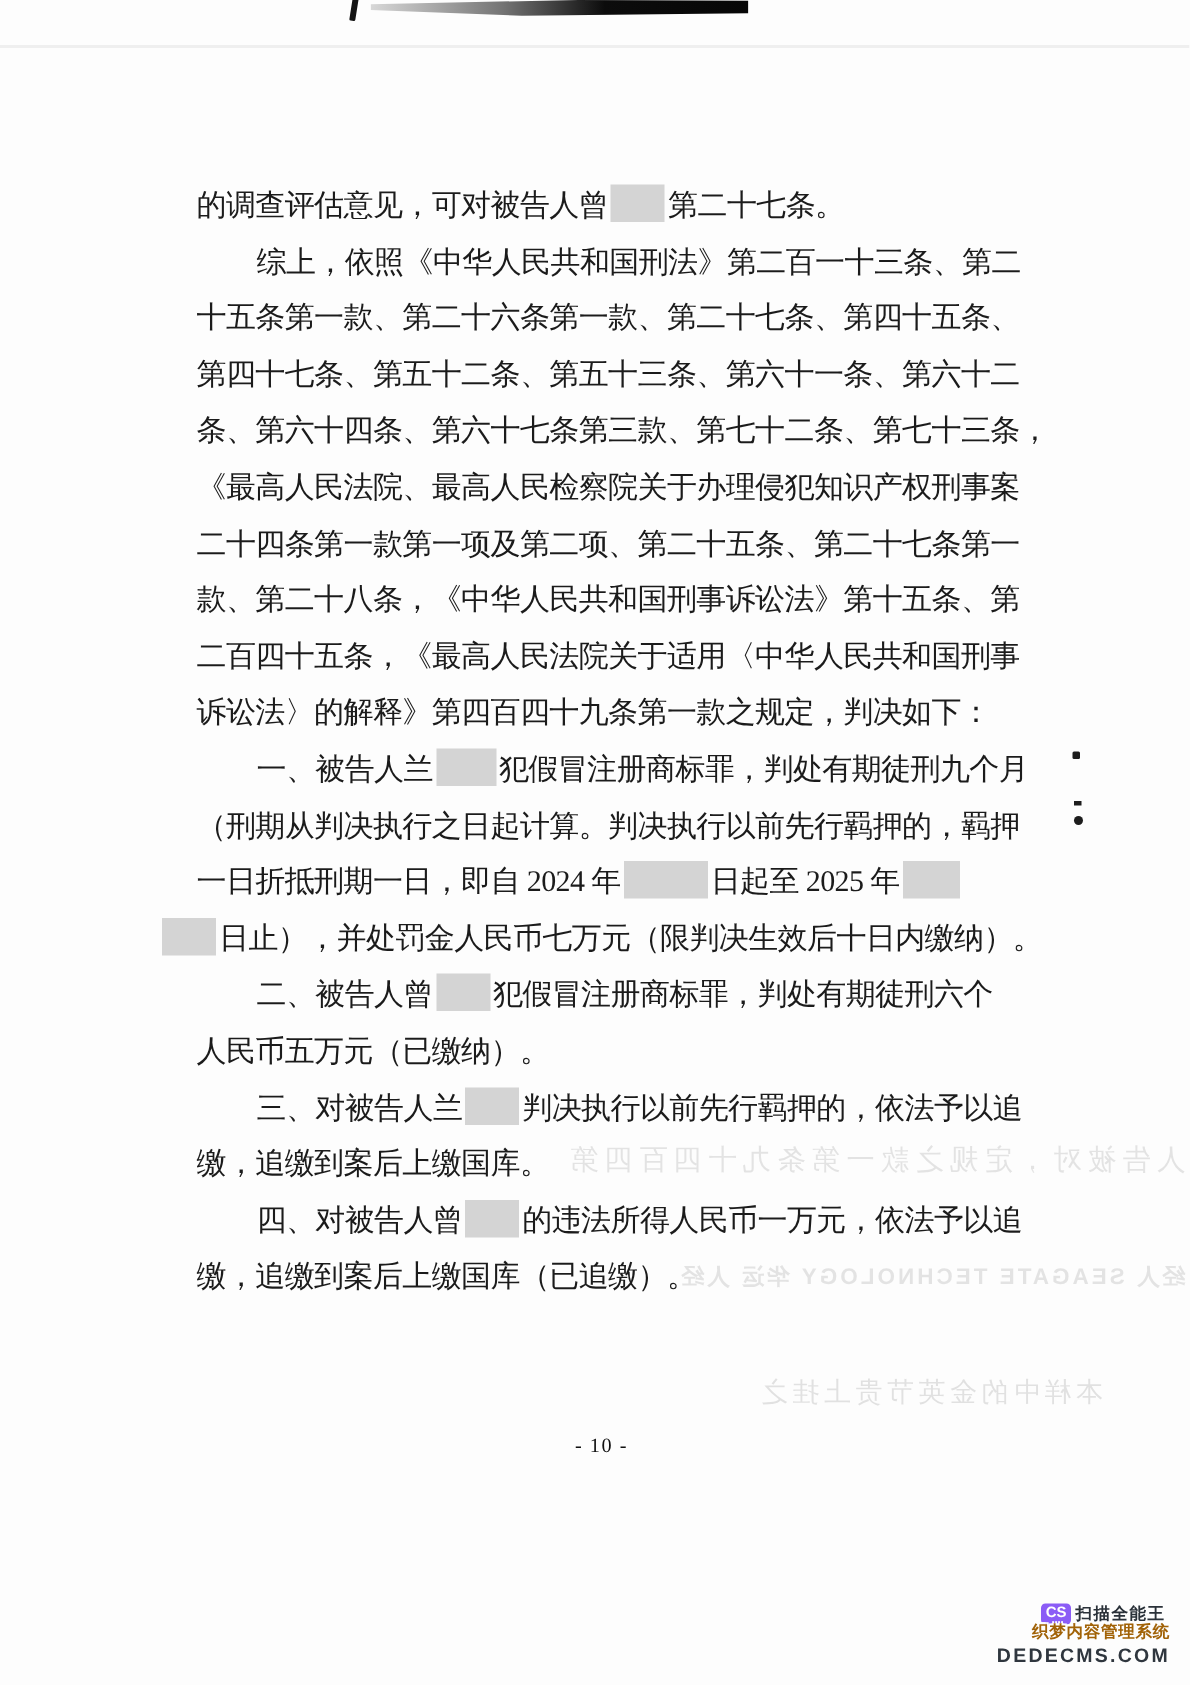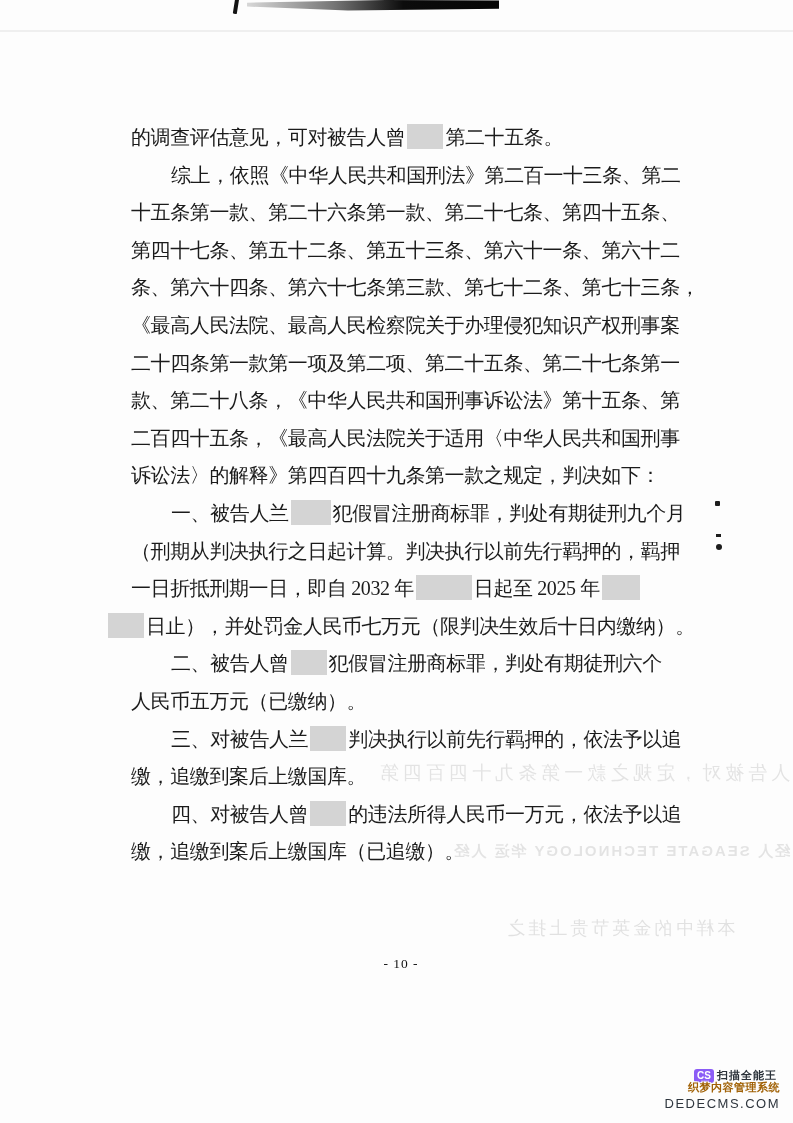--- a/index.html
+++ b/index.html
@@ -72,21 +72,21 @@
   }
   .cam-label { font-size:11px; letter-spacing:1px; }
   .wm-dede1 {
     position:absolute; right:5px; top:12px;
     font-size:11px; font-weight:bold; color:#a16207; letter-spacing:0.5px;
     text-shadow:-1px -1px 0 #fdfdfd, 1px -1px 0 #fdfdfd, -1px 1px 0 #fdfdfd, 1px 1px 0 #fdfdfd;
     font-family:"Liberation Sans",sans-serif;
   }
   .wm-dede2 {
     position:absolute; right:5px; top:28px;
-    font-size:13px; font-weight:normal; color:#2f363e; letter-spacing:1.5px;
+    font-size:13px; font-weight:bold; color:#2f363e; letter-spacing:1.5px;
     font-family:"Liberation Sans",sans-serif;
   }
 </style>
 </head>
 <body>
 
 <div class="page">
 
   <div class="scan-tick"></div>
   <div class="scan-band"></div>
@@ -94,33 +94,33 @@
 
   <div class="speck speck-1"></div>
   <div class="speck speck-2"></div>
   <div class="speck speck-3"></div>
 
   <div class="bleed bt1">人告被对，定规之款一第条九十四百四第</div>
   <div class="bleed bt2">经人 SEAGATE TECHNOLOGY 华运 人经</div>
   <div class="bleed bt3">本样中的金英节贵上挂之</div>
 
   <div class="doc">
-      <div class="line"><span>的调查评估意见，可对被告人曾</span><span class="redact" style="width: 36px;"></span><span>第二十五条。</span></div>
+      <div class="line"><span>的调查评估意见，可对被告人曾</span><span class="redact" style="width: 36px;"></span><span>第二十七条。</span></div>
       <div class="line indent"><span>综上，依照《中华人民共和国刑法》第二百一十三条、第二</span></div>
       <div class="line"><span>十五条第一款、第二十六条第一款、第二十七条、第四十五条、</span></div>
       <div class="line"><span>第四十七条、第五十二条、第五十三条、第六十一条、第六十二</span></div>
       <div class="line"><span>条、第六十四条、第六十七条第三款、第七十二条、第七十三条，</span></div>
       <div class="line"><span>《最高人民法院、最高人民检察院关于办理侵犯知识产权刑事案</span></div>
       <div class="line"><span>二十四条第一款第一项及第二项、第二十五条、第二十七条第一</span></div>
       <div class="line"><span>款、第二十八条，《中华人民共和国刑事诉讼法》第十五条、第</span></div>
       <div class="line"><span>二百四十五条，《最高人民法院关于适用〈中华人民共和国刑事</span></div>
       <div class="line"><span>诉讼法〉的解释》第四百四十九条第一款之规定，判决如下：</span></div>
       <div class="line indent"><span>一、被告人兰</span><span class="redact" style="width: 40px;"></span><span>犯假冒注册商标罪，判处有期徒刑九个月</span></div>
       <div class="line"><span>（刑期从判决执行之日起计算。判决执行以前先行羁押的，羁押</span></div>
-      <div class="line"><span>一日折抵刑期一日，即自 2032 年</span><span class="redact" style="width: 56px;"></span><span>日起至 2025 年</span><span class="redact" style="width: 38px;"></span></div>
+      <div class="line"><span>一日折抵刑期一日，即自 2024 年</span><span class="redact" style="width: 56px;"></span><span>日起至 2025 年</span><span class="redact" style="width: 38px;"></span></div>
       <div class="line outdent"><span class="redact" style="width: 36px;"></span><span>日止），并处罚金人民币七万元（限判决生效后十日内缴纳）。</span></div>
       <div class="line indent"><span>二、被告人曾</span><span class="redact" style="width: 36px;"></span><span>犯假冒注册商标罪，判处有期徒刑六个</span></div>
       <div class="line"><span>人民币五万元（已缴纳）。</span></div>
       <div class="line indent"><span>三、对被告人兰</span><span class="redact" style="width: 36px;"></span><span>判决执行以前先行羁押的，依法予以追</span></div>
       <div class="line"><span>缴，追缴到案后上缴国库。</span></div>
       <div class="line indent"><span>四、对被告人曾</span><span class="redact" style="width: 36px;"></span><span>的违法所得人民币一万元，依法予以追</span></div>
       <div class="line"><span>缴，追缴到案后上缴国库（已追缴）。</span></div>
     </div>
 
   <div class="pageno">- 10 -</div>

